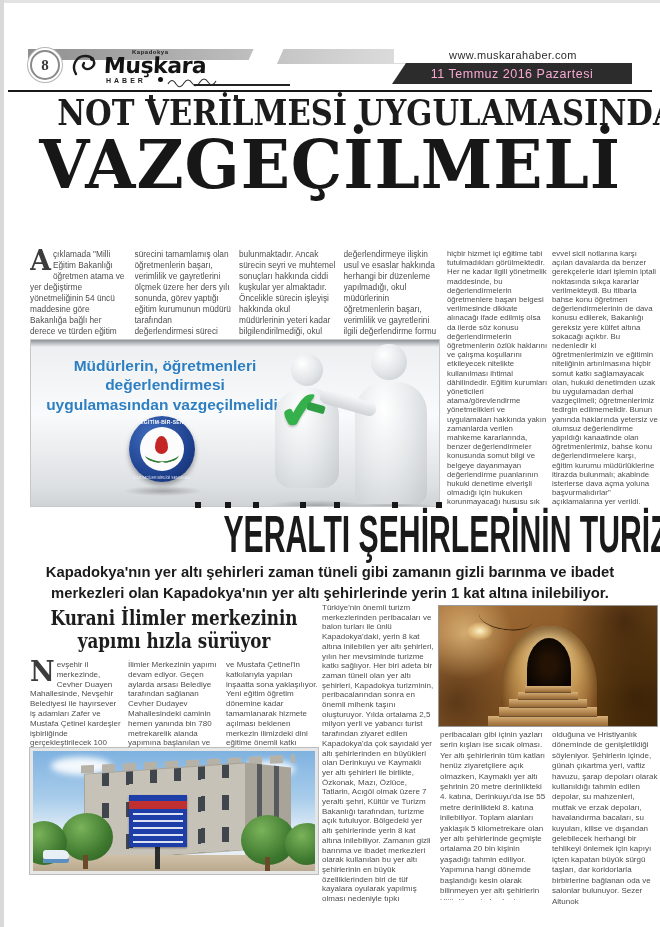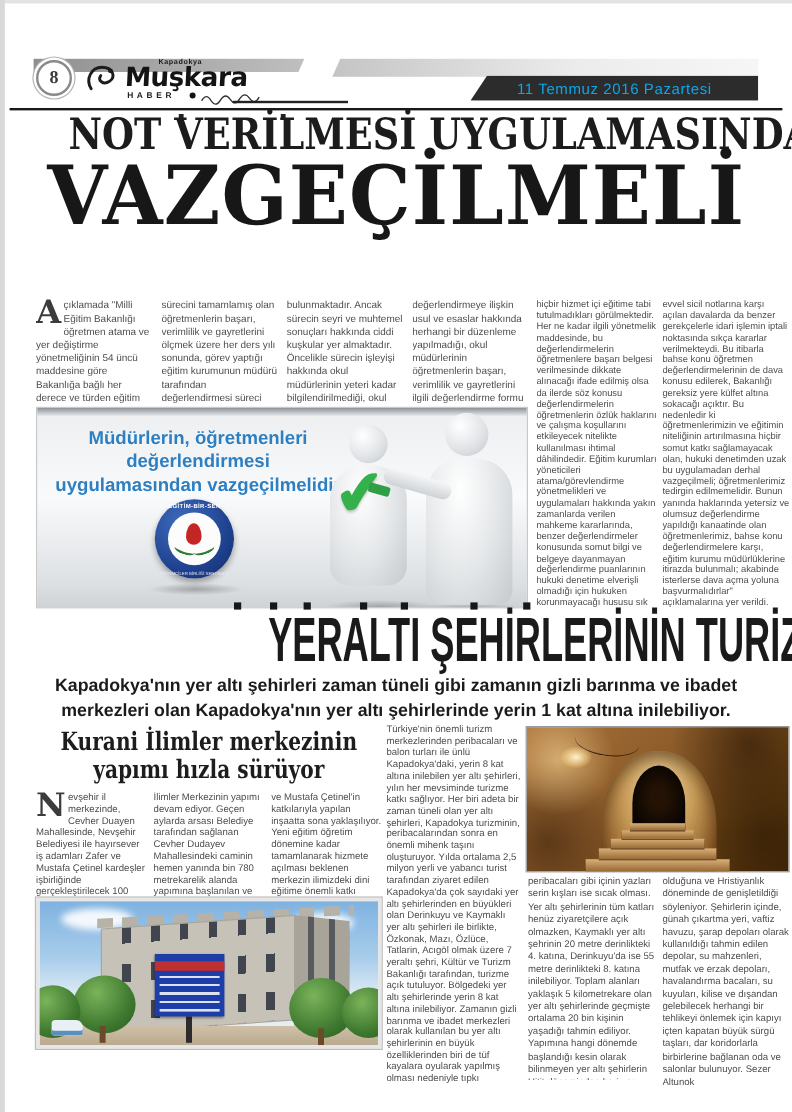--- a/index.html
+++ b/index.html
@@ -15,21 +15,21 @@
   .header { left:28px; top:46px; width:604px; height:46px; }
   .band { position:absolute; left:0; top:3px; right:0; height:15px;
     background:linear-gradient(90deg,#8f8f8f 0%,#c9c9c9 45%,#ececec 75%,#f6f6f6 100%); }
   .logo-bg { position:absolute; left:0; top:14px; width:230px; height:30px; background:#fff; }
   .urlbox { position:absolute; right:0; top:0; width:238px; height:17px; background:#fff;
     display:flex; align-items:center; justify-content:center;
     font-size:11px; color:#2b2b2b; letter-spacing:.4px; }
   .datebar { position:absolute; right:0; top:17px; width:240px; height:21px; background:#2c2c2c;
     clip-path:polygon(14px 0,100% 0,100% 100%,0 100%);
     display:flex; align-items:center; justify-content:center;
-    color:#0ea5e9; font-size:12.5px; letter-spacing:.5px; }
+    color:#f9a8d4; font-size:12.5px; letter-spacing:.5px; }
   .slash { position:absolute; left:218px; top:0; width:30px; height:40px; background:#fff;
     transform:skewX(-24deg); }
   .guncel { position:absolute; left:236px; top:16px; width:166px; height:21px; background:#171717;
     clip-path:polygon(26px 0,100% 0,100% 100%,0 100%);
     display:flex; align-items:center; justify-content:center; }
   .section-label { display:block; color:#fff; font-weight:bold; font-size:12px; letter-spacing:2.5px; }
   .section-label::first-letter { font-size:1.35em; }
   .pagenum { position:absolute; left:2px; top:4px; width:30px; height:30px; border-radius:50%;
     border:2px solid #8a8a8a; box-shadow:0 0 0 2px #fff, 0 0 0 3px #b5b5b5;
     display:flex; align-items:center; justify-content:center;
@@ -186,20 +186,21 @@
     border-bottom:1.5px solid rgba(30,15,2,.8); border-radius:50%; transform:rotate(8deg); }
 </style>
 </head>
 <body>
 
 <div class="page">
 
   <div class="abs header">
     <div class="band"></div>
     <div class="logo-bg"></div>
+    <div class="urlbox">www.muskarahaber.com</div>
     <div class="datebar">11 Temmuz 2016 Pazartesi</div>
     <div class="slash"></div>
     <div class="pagenum">8</div>
     <div class="logoblock">
       <svg class="swirl" width="34" height="30" viewBox="0 0 34 30">
         <path d="M6 22 C1 14 6 4 15 4 C24 4 27 12 21 16 C16 19 11 15 14 11" fill="none" stroke="#1c1c1c" stroke-width="2.4" stroke-linecap="round"></path>
         <circle cx="22" cy="7" r="2" fill="#1c1c1c"></circle>
       </svg>
       <span class="logo-region">Kapadokya</span>
       <span class="logo-name">Muşkara</span>

